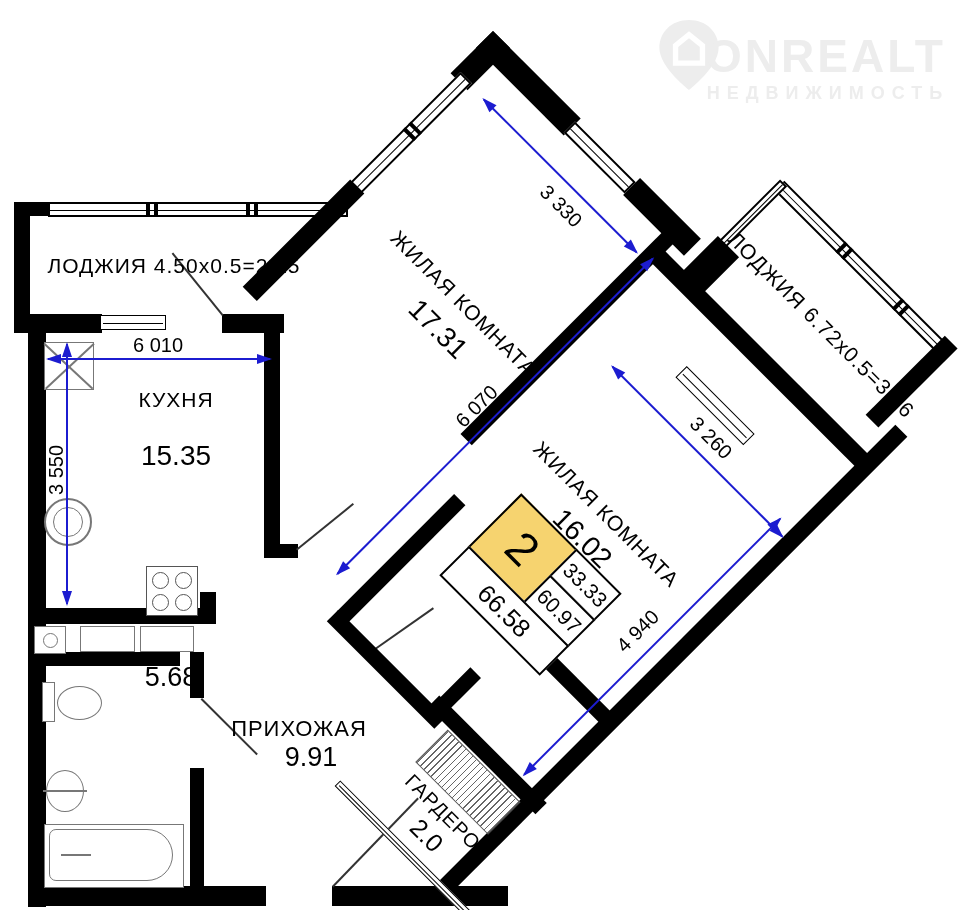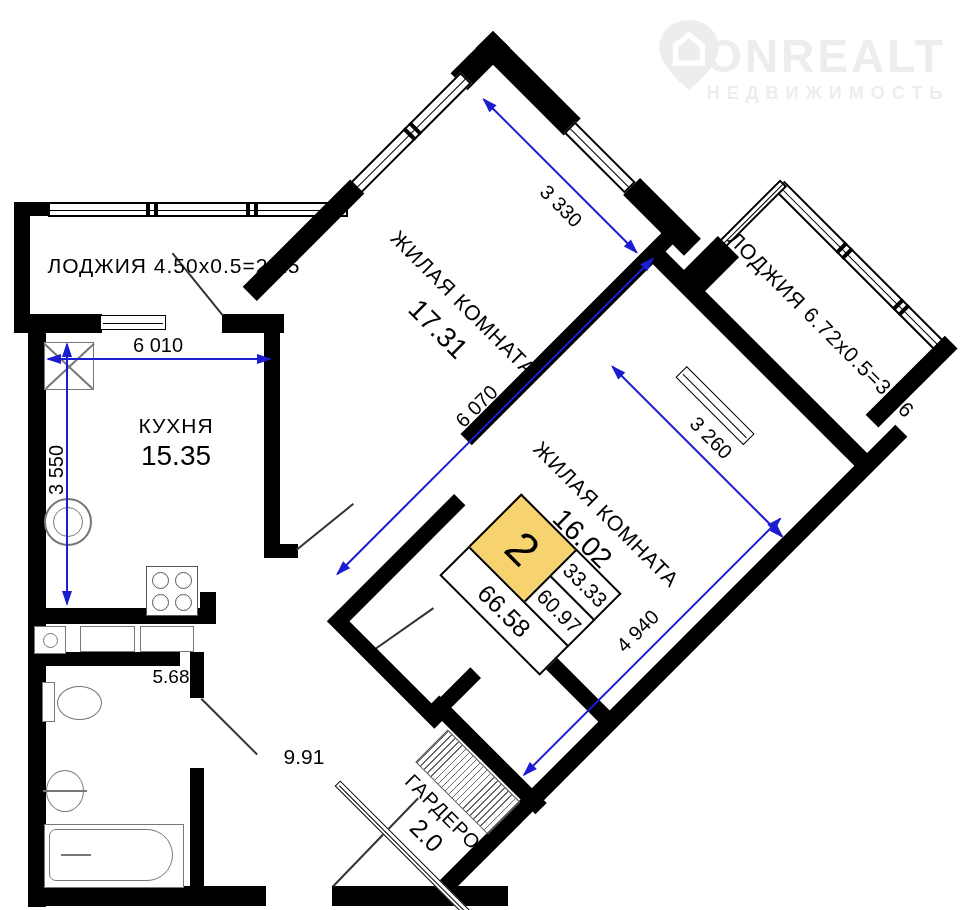--- a/index.html
+++ b/index.html
@@ -107,24 +107,25 @@
     <div class="ah ah-r"></div>
   </div>
   <div class="t dm" style="left:158px;top:345px;">6 010</div>
   <div class="dimv" style="left:66px;top:344px;height:260px;">
     <div class="ah ah-u"></div>
     <div class="ah ah-d"></div>
   </div>
   <div class="t dm r90" style="left:56px;top:470px;">3 550</div>
 
   <div class="t nm" style="left:174px;top:266px;">ЛОДЖИЯ 4.50х0.5=2.25</div>
-  <div class="t nm" style="left:176px;top:426px;">КУХНЯ</div>
+  <div class="t nm" style="left:176px;top:400px;">КУХНЯ</div>
   <div class="t ar" style="left:176px;top:456px;">15.35</div>
-  <div class="t ar" style="left:171px;top:677px;font-size:19px;">5.68</div>
-  <div class="t ar" style="left:304px;top:757px;font-size:21px;">9.91</div>
+  <div class="t ar" style="left:171px;top:677px;font-size:27px;">5.68</div>
+  <div class="t nm" style="left:299px;top:729px;font-size:22px;">ПРИХОЖАЯ</div>
+  <div class="t ar" style="left:311px;top:757px;font-size:27px;">9.91</div>
 
   <div id="wing">
 
     <div class="b" style="left:-22px;top:-22px;width:124px;height:24px;"></div>
     <div class="b" style="left:-22px;top:-22px;width:24px;height:60px;"></div>
     <div class="w h" style="left:100px;top:-16px;width:86px;height:16px;"></div>
     <div class="b" style="left:186px;top:-22px;width:86px;height:24px;"></div>
     <div class="w v" style="left:-16px;top:30px;width:16px;height:156px;"></div>
     <div class="b" style="left:-16px;top:100px;width:16px;height:4px;"></div>
     <div class="b" style="left:-16px;top:108px;width:16px;height:4px;"></div>

